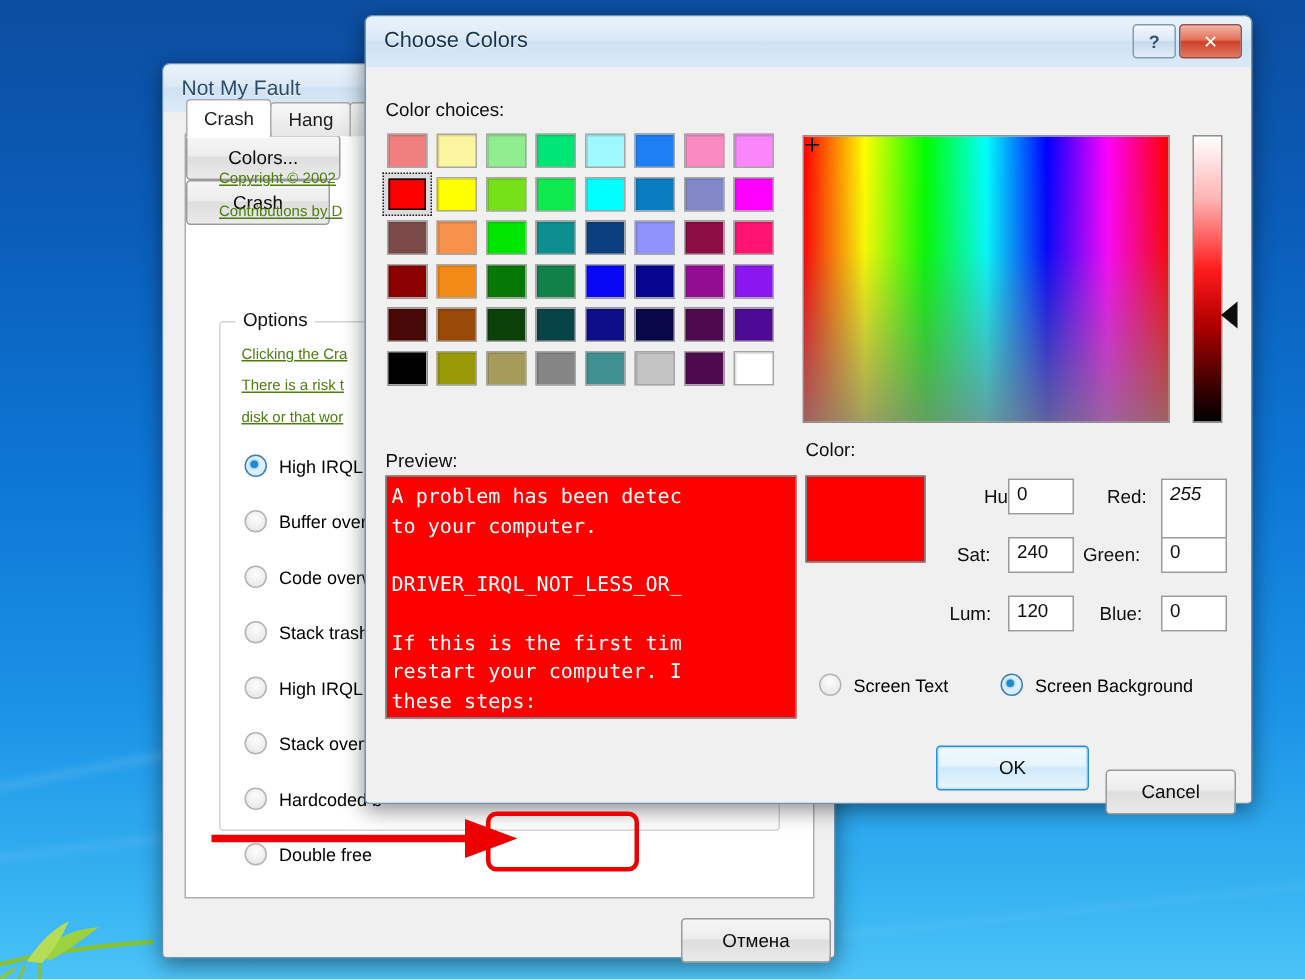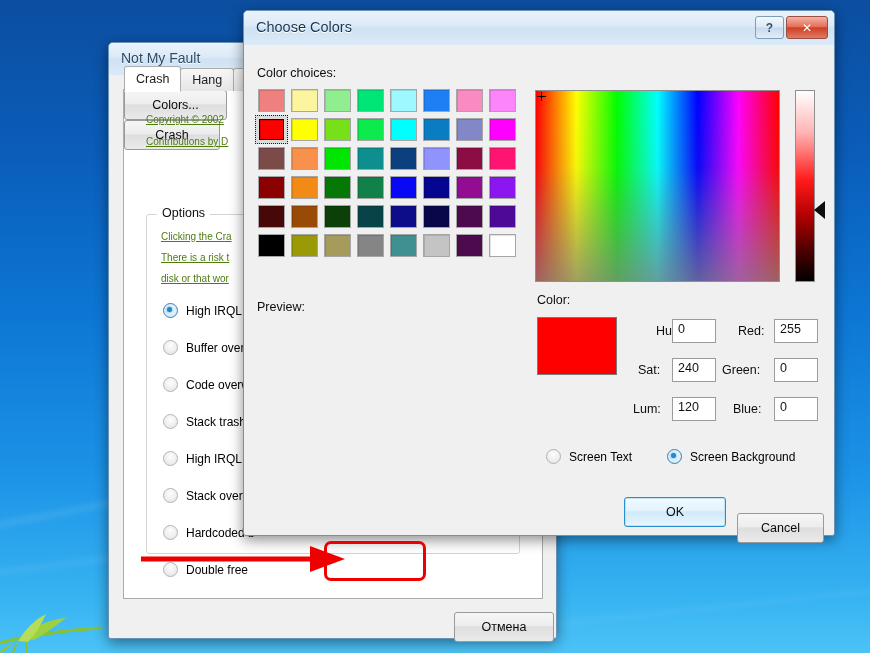--- a/index.html
+++ b/index.html
@@ -401,33 +401,43 @@
       </div>
 
     <div class="spectrum" style="left:291px;top:45px;width:243px;height:190px;">
       <div class="cross"></div>
     </div>
 
     <div class="lumbar" style="left:551px;top:45px;width:18px;height:190px;"></div>
     <div class="lum-marker" style="left:570px;top:156px;"></div>
 
     <div class="lbl" style="left:13px;top:255px;">Preview:</div>
+    <div class="preview-box" style="left: 13px; top: 272px; width: 272px; height: 160px; background: rgb(255, 0, 0);">
+      <pre style="color: rgb(255, 255, 255);">A problem has been detec
+to your computer.
+
+DRIVER_IRQL_NOT_LESS_OR_
+
+If this is the first tim
+restart your computer. I
+these steps:</pre>
+    </div>
 
     <div class="lbl" style="left:293px;top:238px;margin-top:10px;">Color:</div>
     <div class="color-chip" id="color-chip" style="left: 293px; top: 272px; width: 78px; height: 56px; background: rgb(255, 0, 0);"></div>
 
     <div class="lbl" style="left:412px;top:279px;">Hue:</div>
     <div class="field" style="left:428px;top:274px;width:44px;height:24px;">0</div>
     <div class="lbl" style="left:394px;top:318px;">Sat:</div>
     <div class="field" style="left:428px;top:313px;width:44px;height:24px;">240</div>
     <div class="lbl" style="left:389px;top:357px;">Lum:</div>
     <div class="field" style="left:428px;top:352px;width:44px;height:24px;">120</div>
 
     <div class="lbl" style="left:494px;top:279px;">Red:</div>
-    <div class="field" style="left:530px;top:274px;width:44px;height:24px;">255</div>
+    <div class="field" style="left:530px;top:274px;width:44px;height:40px;font-style:italic;">255</div>
     <div class="lbl" style="left:478px;top:318px;">Green:</div>
     <div class="field" style="left:530px;top:313px;width:44px;height:24px;">0</div>
     <div class="lbl" style="left:489px;top:357px;">Blue:</div>
     <div class="field" style="left:530px;top:352px;width:44px;height:24px;">0</div>
 
     <div class="radio-row" style="left:302px;top:404px;">
       <span class="radio"></span>
       <span>Screen Text</span>
     </div>
     <div class="radio-row" style="left:423px;top:404px;">

